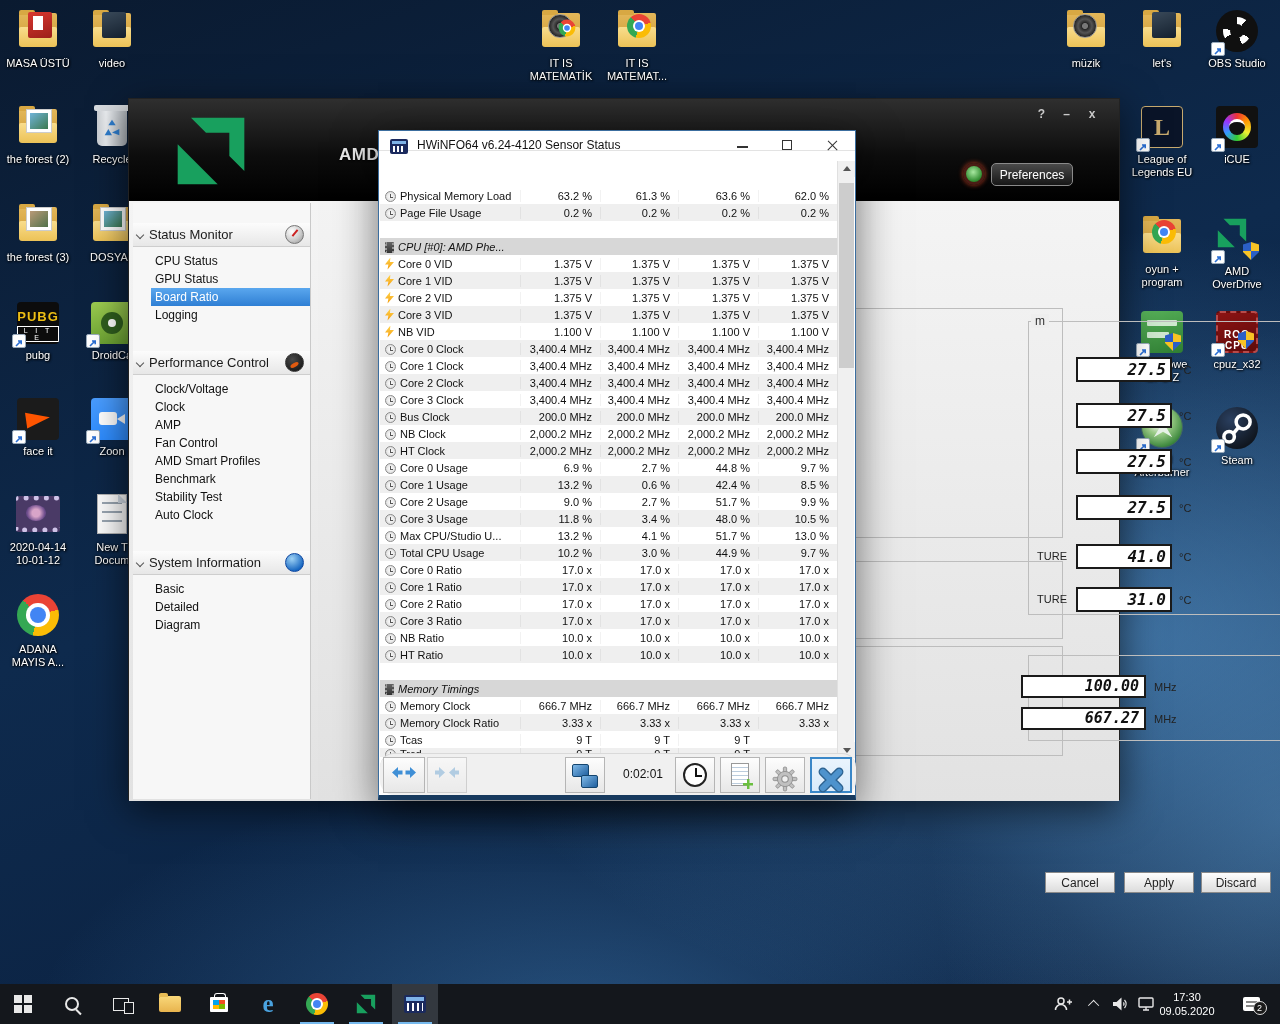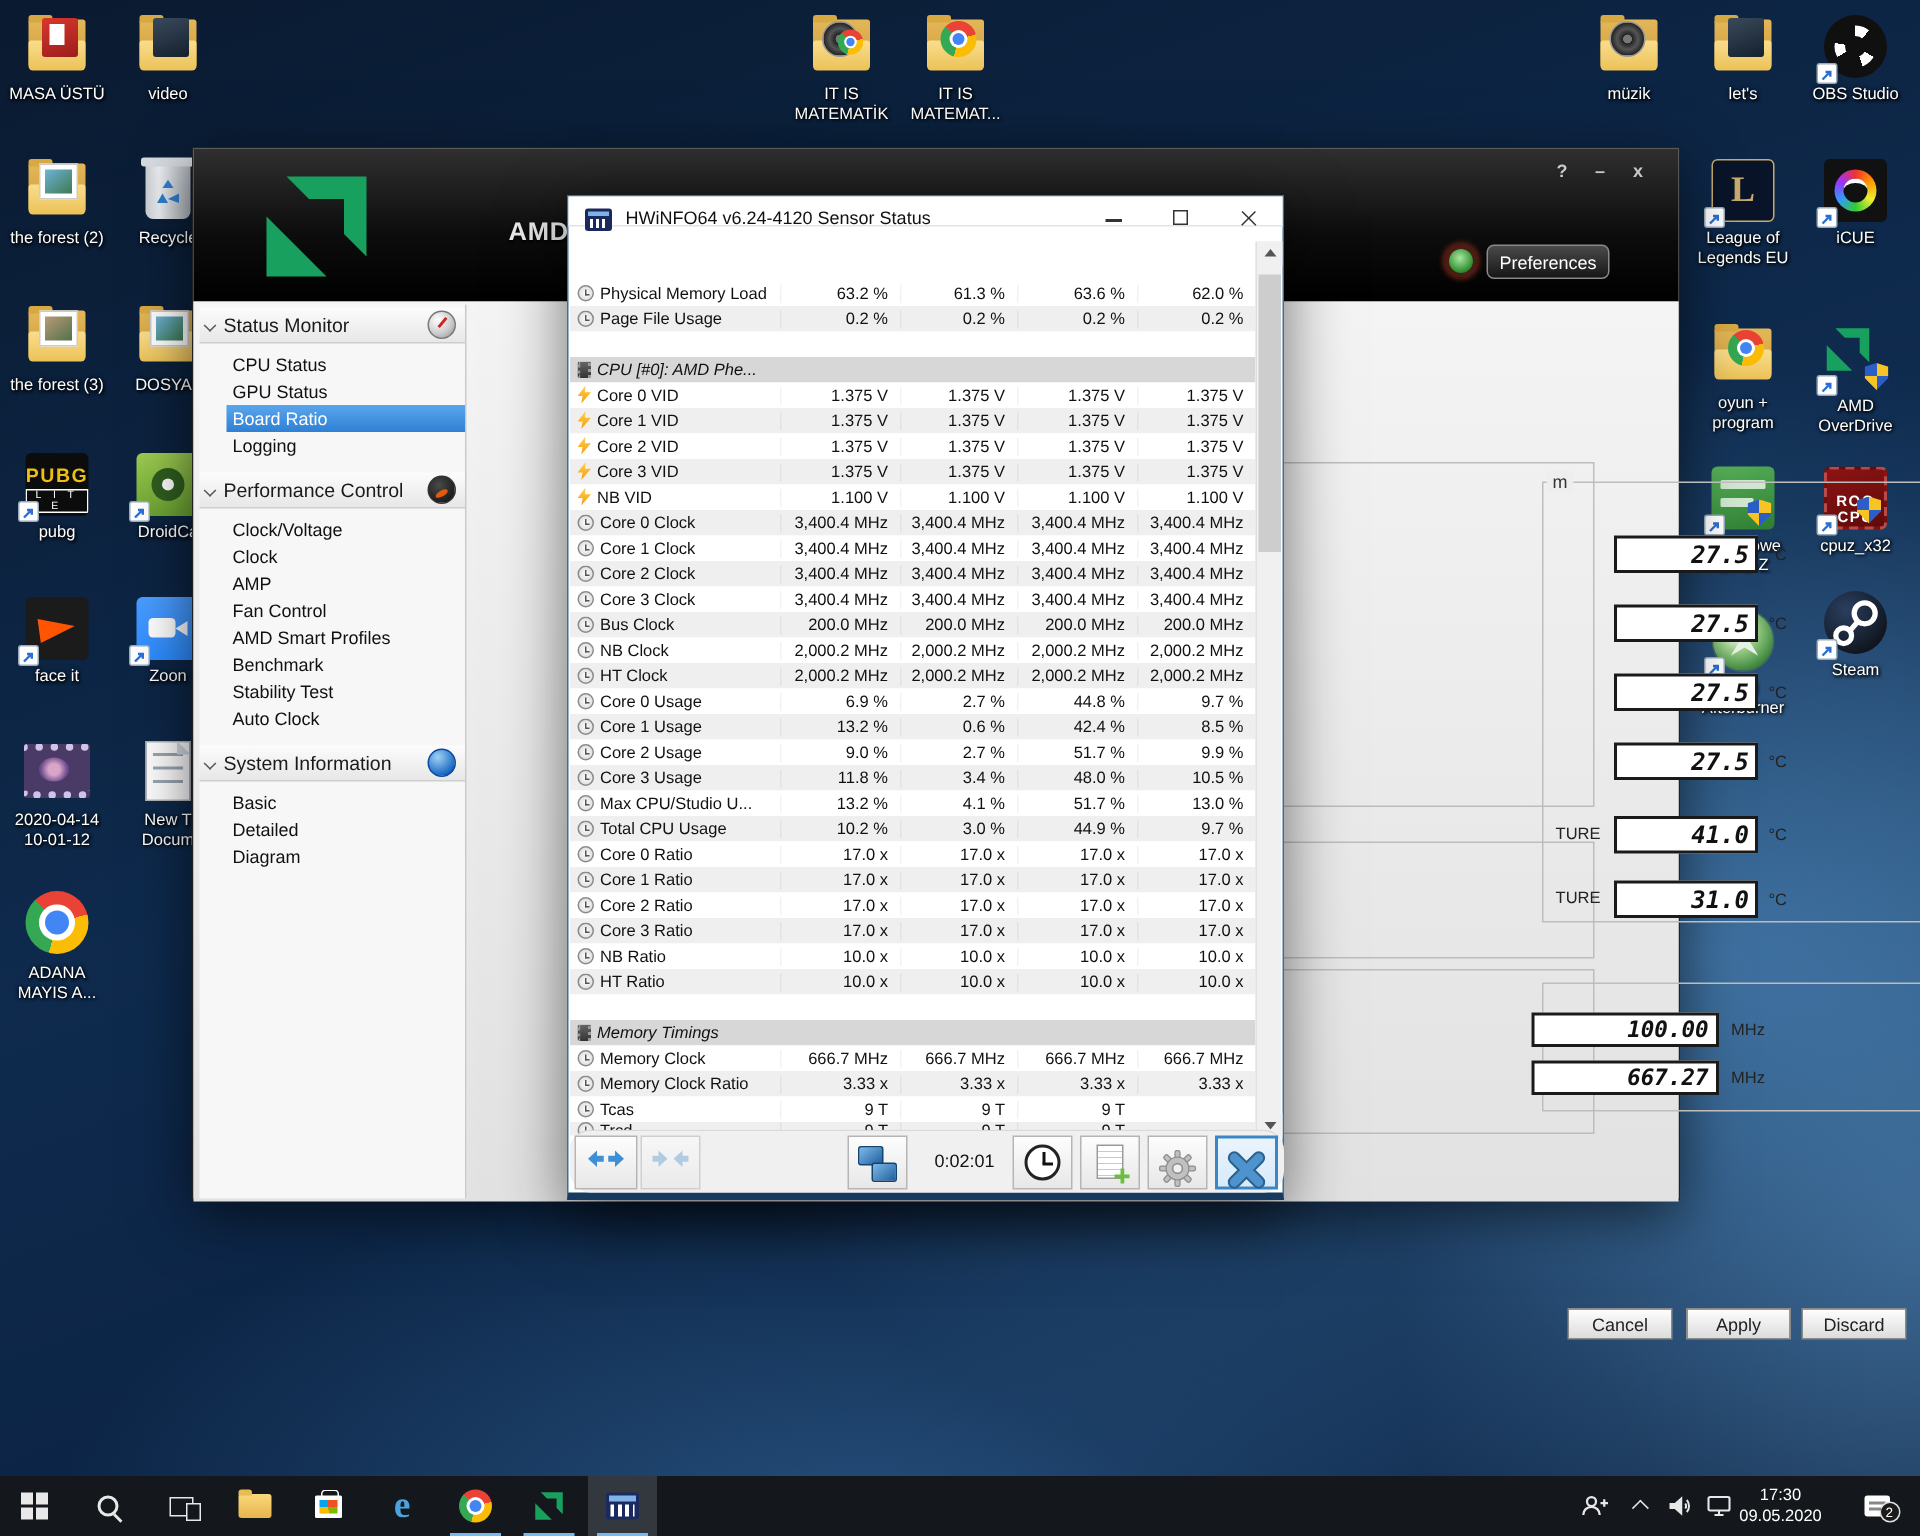--- a/index.html
+++ b/index.html
@@ -118,21 +118,21 @@
   .led { position:absolute; right:134px; top:64px; width:22px; height:22px; border-radius:50%;
       background:radial-gradient(circle at 45% 38%,#a8e8a0,#2e8b2e 70%,#145214);
       border:3px solid #4a1d15; box-shadow:0 0 5px rgba(255,80,40,.7); }
   .prefs { position:absolute; right:46px; top:64px; width:82px; height:23px; border-radius:5px;
       background:linear-gradient(180deg,#4a4a4a,#161616); border:1px solid #8a8a8a; color:#fff; font-size:12px; }
   .amd-body { position:absolute; left:0; top:102px; width:100%; height:600px;
       background:linear-gradient(180deg,#f4f4f4,#e2e2e2); }
   .amd-sidebar { position:absolute; left:4px; top:2px; width:178px; height:596px; background:#f7f7f7;
       border-right:1px solid #c9c9c9; }
   .snav-head { position:relative; height:24px; line-height:24px; padding-left:16px; font-size:13px; color:#1a1a1a;
-      background:linear-gradient(180deg,#fcfcfc,#e7e7e7); border-bottom:1px solid #cecece; margin-top:2px; }
+      background:linear-gradient(180deg,#fcfcfc,#e7e7e7); border-bottom:1px solid #cecece; margin-top:20px; }
   .chev { position:absolute; left:4px; top:9px; width:6px; height:6px; border-left:1.5px solid #555;
       border-bottom:1.5px solid #555; transform:rotate(-45deg); }
   .sic { position:absolute; right:6px; top:2px; width:19px; height:19px; border-radius:50%; }
   .sic-gauge { background:radial-gradient(circle at 35% 32%,#fff,#cdcdcd 55%,#8e8e8e); border:1px solid #777; }
   .sic-gauge:after { content:""; position:absolute; left:8px; top:3px; width:2px; height:8px; background:#c22;
       transform:rotate(40deg); }
   .sic-dial { background:radial-gradient(circle at 38% 32%,#4a4a4a,#0c0c0c); border:1px solid #333; }
   .sic-dial:after { content:""; position:absolute; left:4px; top:9px; width:9px; height:4px; border-radius:50%;
       background:#e05a10; transform:rotate(-30deg); }
   .sic-info { background:radial-gradient(circle at 35% 28%,#9ed2f5,#1565c0 75%); border:1px solid #0d47a1;
@@ -559,21 +559,21 @@
           </div>
           <div class="sc"><svg viewBox="0 0 12 12">
               <path d="M3 9 L8 4 M5 4 h3.2 v3.2" stroke="#2b6fd4" stroke-width="1.6" fill="none"></path>
             </svg></div>
         </div>
         <div class="lbl">
           <div>MSI</div>
           <div>Afterburner</div>
         </div>
       </div>
-      <div class="dicon" style="left: 1199px; top: 392px;">
+      <div class="dicon" style="left: 1199px; top: 405px;">
         <div class="art">
           <div class="steamc"><svg viewBox="0 0 24 24">
               <circle cx="15.5" cy="8.5" r="4" fill="none" stroke="#fff" stroke-width="2"></circle>
               <circle cx="7.5" cy="17" r="3" fill="none" stroke="#fff" stroke-width="2"></circle>
               <path d="M10 15 L13 11.5" stroke="#fff" stroke-width="2"></path>
             </svg></div>
           <div class="sc"><svg viewBox="0 0 12 12">
               <path d="M3 9 L8 4 M5 4 h3.2 v3.2" stroke="#2b6fd4" stroke-width="1.6" fill="none"></path>
             </svg></div>
         </div>

